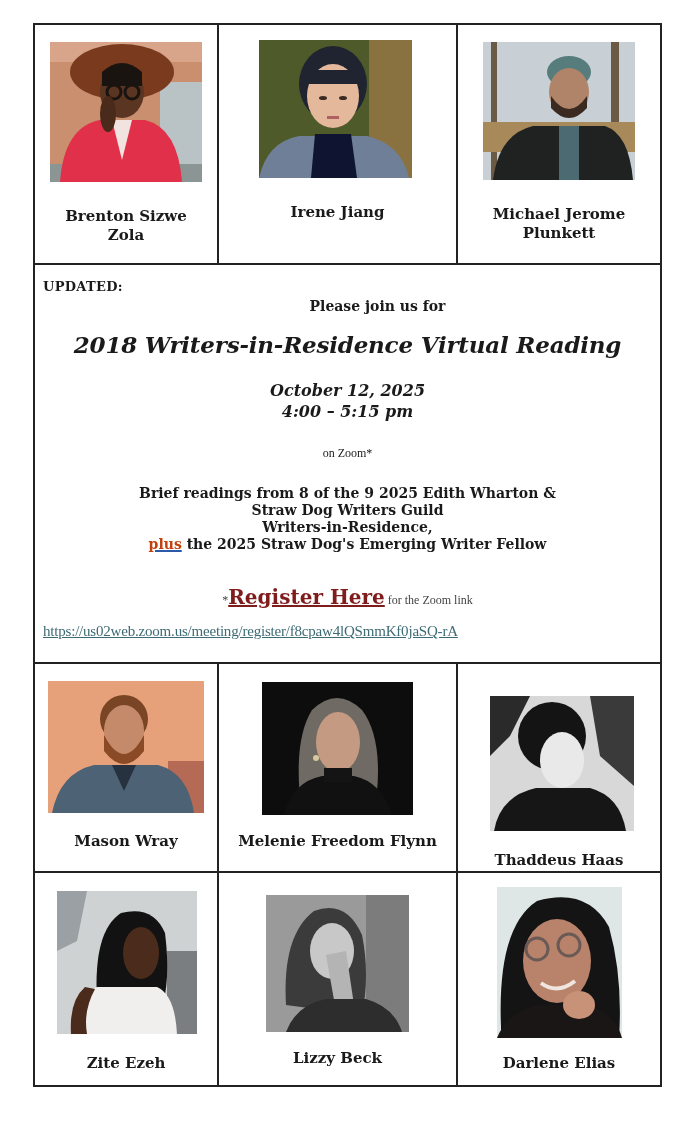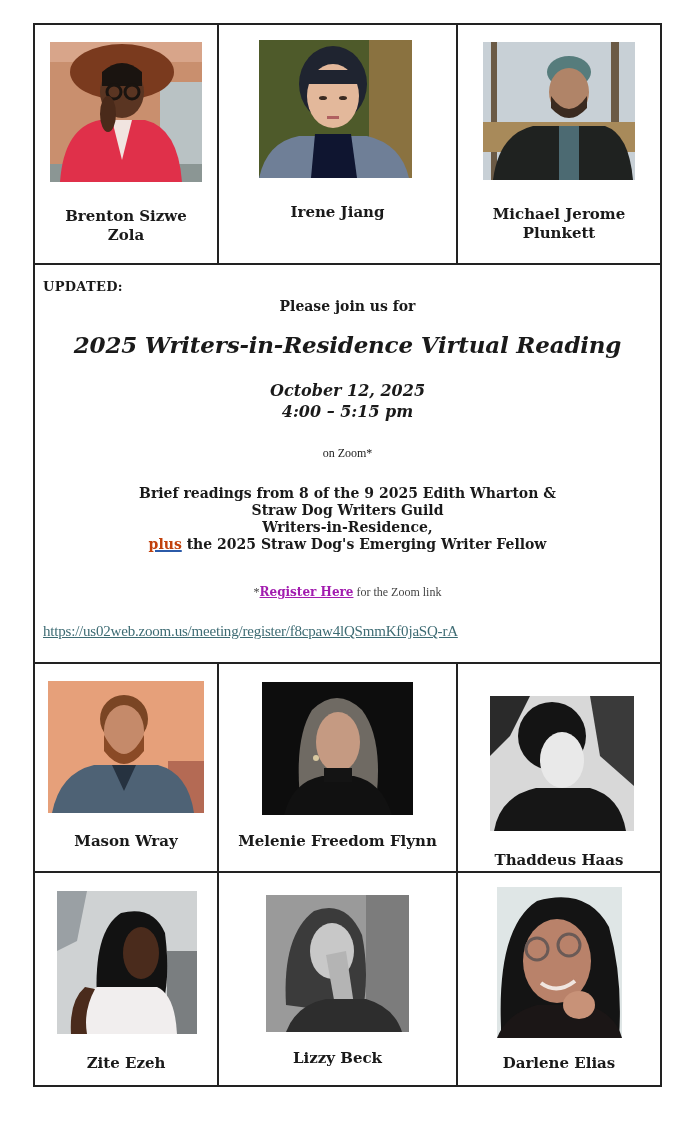--- a/index.html
+++ b/index.html
@@ -64,20 +64,21 @@
       position: absolute;
       left: 8px;
       top: 14px;
       font-weight: bold;
       font-size: 13px;
       letter-spacing: 0.3px;
     }
     .join {
       font-weight: bold;
       font-size: 14px;
+      margin-left: 30px;
     }
     .title {
       font-style: italic;
       font-weight: bold;
       font-size: 23px;
       letter-spacing: -0.2px;
     }
     .date {
       font-weight: bold;
       font-size: 16px;
@@ -98,23 +99,23 @@
       text-decoration: underline;
       text-decoration-color: #2b5aa8;
       text-decoration-thickness: 2px;
     }
     .register-line {
       font-size: 12px;
       font-family: "Liberation Serif", serif;
       color: #444;
     }
     .register-link {
-      color: #a21caf;
-      font-weight: bold;
-      font-size: 12px;
+      color: #7f1d1d;
+      font-weight: bold;
+      font-size: 20px;
       font-family: "DejaVu Serif", serif;
       text-decoration: underline;
     }
     .url-link {
       position: absolute;
       left: 8px;
       top: 358px;
       color: #3d6b73;
       font-family: "Liberation Serif", serif;
       font-size: 15px;
@@ -195,21 +196,21 @@
     </div>
     <div class="name" style="top:180px;">
       <div>Michael Jerome</div>
       <div>Plunkett</div>
     </div>
   </div>
 
   <div class="cell" style="left:0; top:240px; width:625px; height:397px;">
     <div class="updated">UPDATED:</div>
     <div class="center-block join" style="top:33px;">Please join us for</div>
-    <div class="center-block title" style="top:66px;">2025 Writers-in-Residence Virtual Reading</div>
+    <div class="center-block title" style="top:66px;">2018 Writers-in-Residence Virtual Reading</div>
     <div class="center-block date" style="top:115px;">
       <div>October 12, 2025</div>
       <div>4:00 – 5:15 pm</div>
     </div>
     <div class="center-block onzoom" style="top:181px;">on Zoom*</div>
     <div class="center-block brief" style="top:220px;">
       <div>Brief readings from 8 of the 9 2025 Edith Wharton &amp;</div>
       <div>Straw Dog Writers Guild</div>
       <div>Writers-in-Residence,</div>
       <div><span class="plus-link">plus</span><span> the 2025 Straw Dog's Emerging Writer Fellow</span></div>

